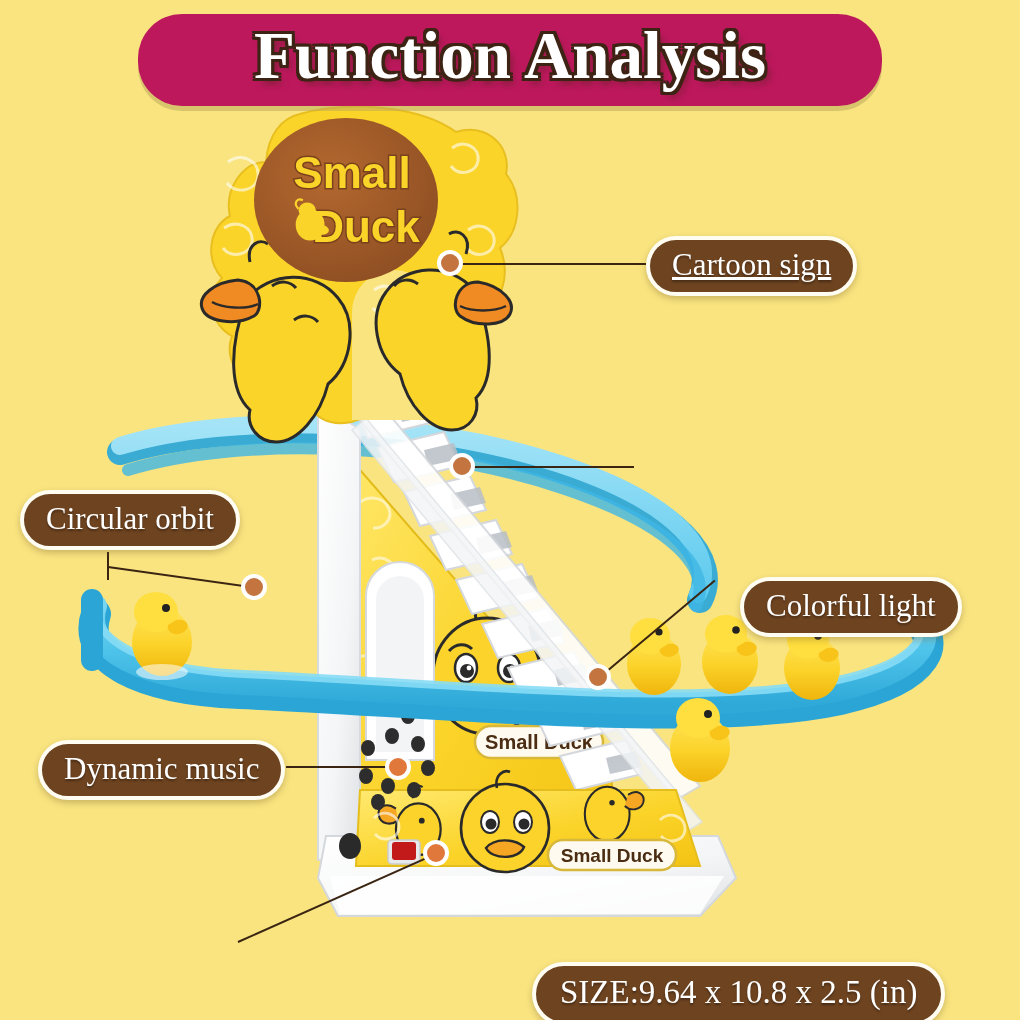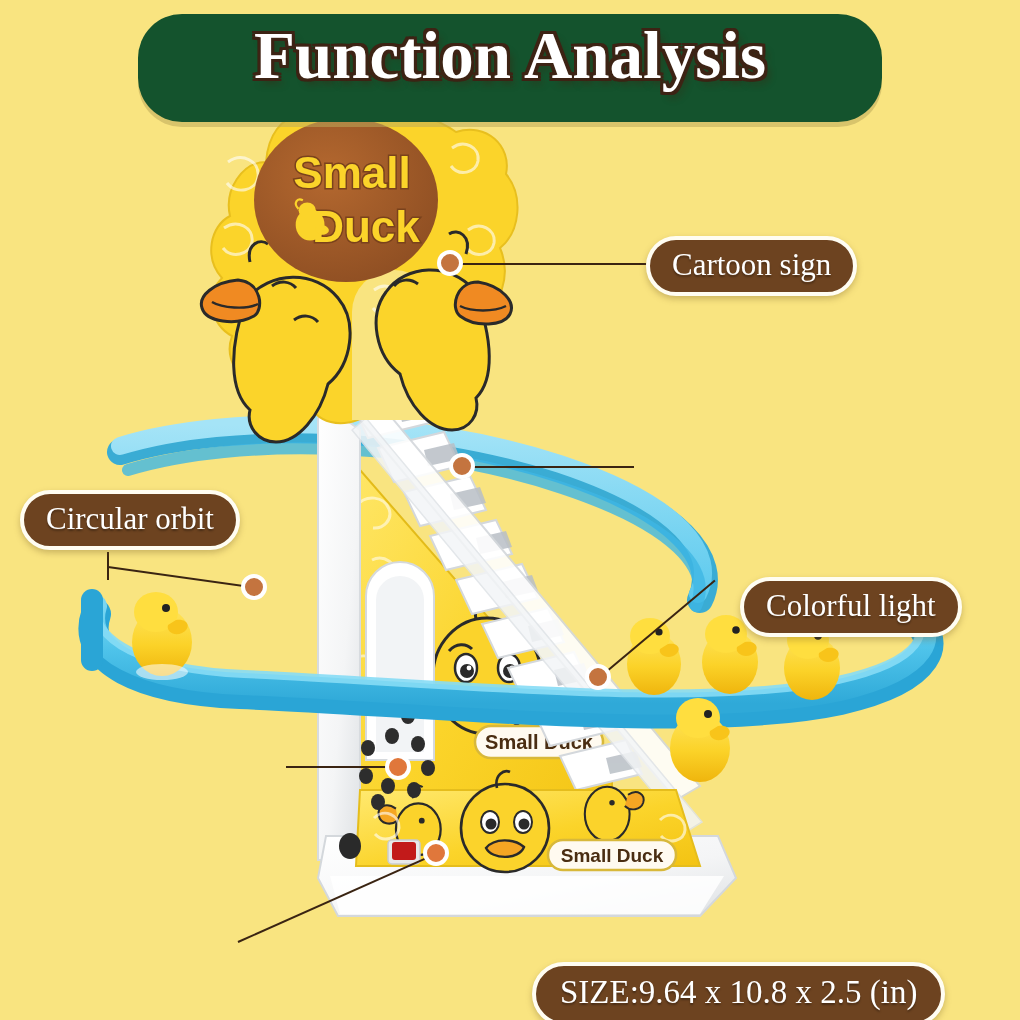--- a/index.html
+++ b/index.html
@@ -15,22 +15,22 @@
     overflow: hidden;
     font-family: "Liberation Serif", "DejaVu Serif", serif;
   }
 
   
   .title-banner {
     position: absolute;
     left: 138px;
     top: 14px;
     width: 744px;
-    height: 108px;
-    background: #14532d;
+    height: 92px;
+    background: #be185d;
     border-radius: 44px;
     box-shadow: 0 5px 0 0 rgba(190,170,90,.55);
   }
   .title-text {
     position: absolute;
     left: 0; top: 0;
     width: 100%;
     height: 86px;
     line-height: 82px;
     text-align: center;
@@ -371,32 +371,35 @@
   <div class="dot" style="left:449px; top:453px;"></div>
   <div class="dot" style="left:241px; top:574px;"></div>
   <div class="dot" style="left:585px; top:664px;"></div>
   <div class="dot orange" style="left:385px; top:754px;"></div>
   <div class="dot orange" style="left:423px; top:840px;"></div>
 
   <div class="title-banner">
     <div class="title-text">Function Analysis</div>
   </div>
 
-  <div class="pill" style="left:646px; top:236px;">
+  <div class="pill" style="left:646px; top:236px;text-decoration:underline;">
     <span>Cartoon sign</span>
   </div>
 
 
   <div class="pill" style="left:740px; top:577px;">
     <span>Colorful light</span>
   </div>
 
   <div class="pill" style="left:20px; top:490px;">
     <span>Circular orbit</span>
   </div>
 
+  <div class="pill" style="left:38px; top:740px;">
+    <span>Dynamic music</span>
+  </div>
 
 
   <div class="pill size-pill" style="left:532px; top:962px;">
     <span>SIZE:9.64 x 10.8 x 2.5 (in)</span>
   </div>
 
 </div>
 
 </body></html>

